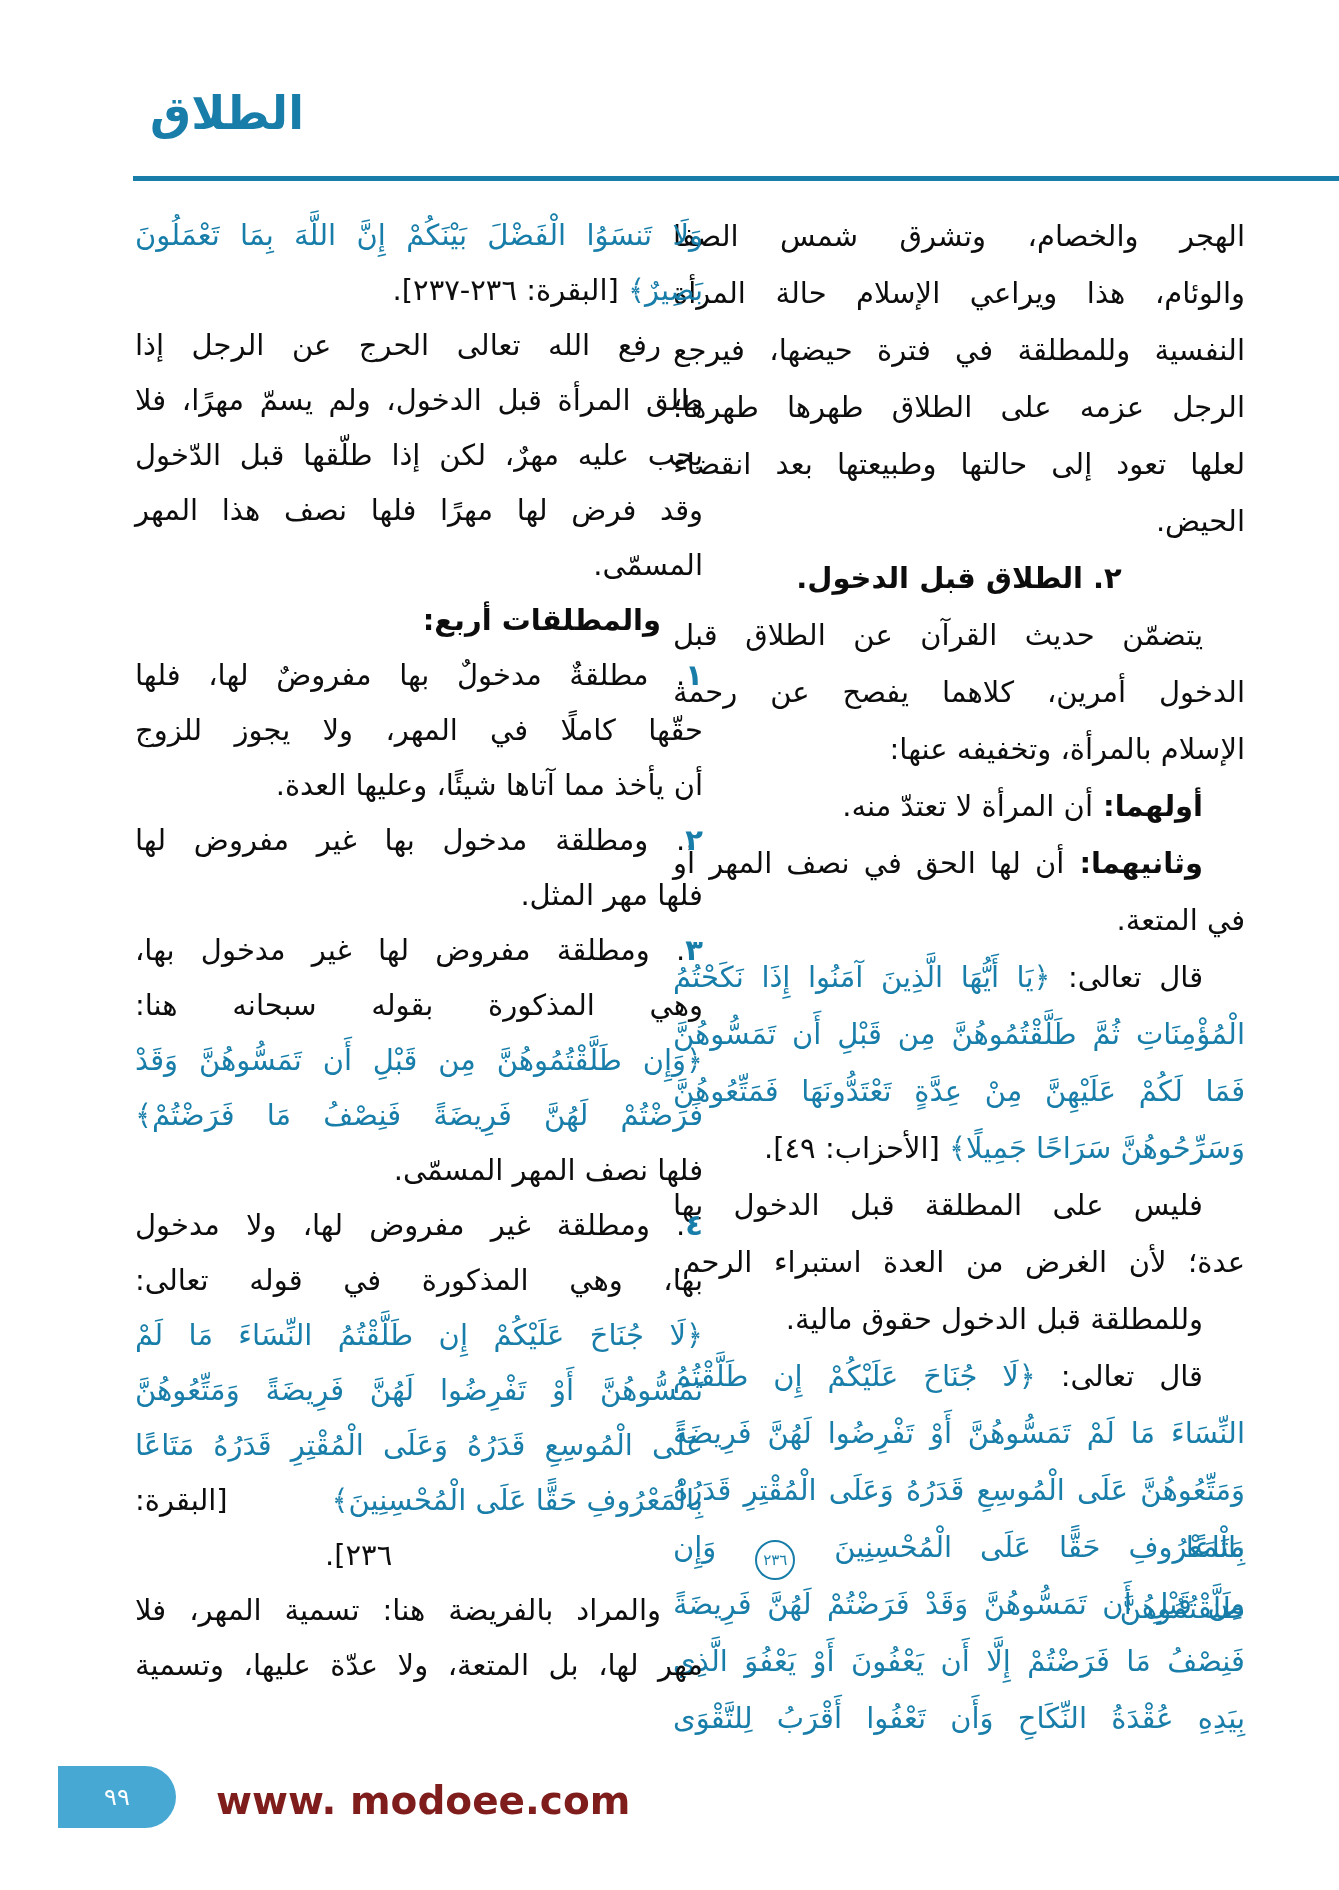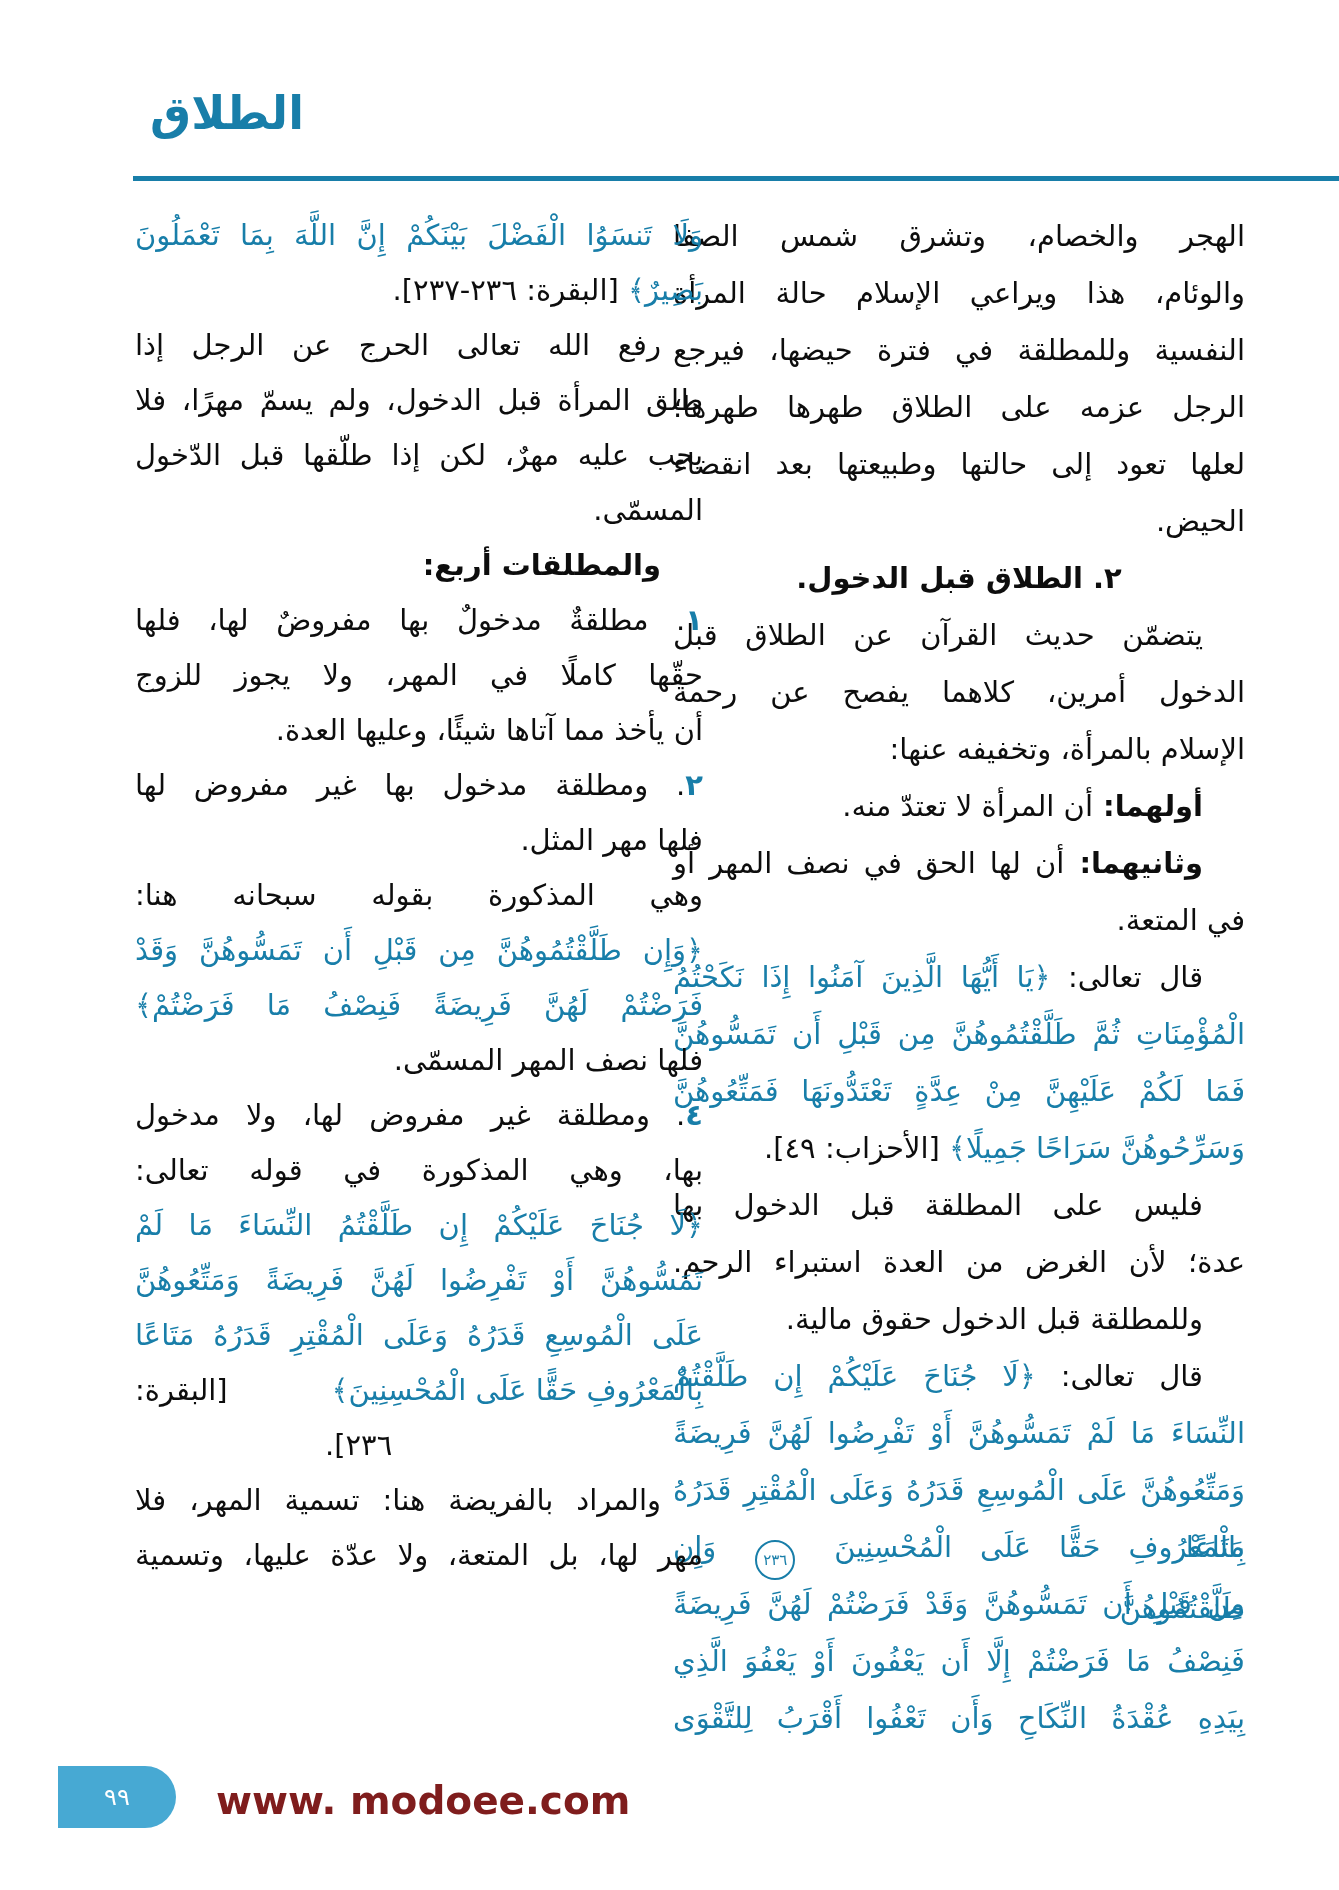--- a/index.html
+++ b/index.html
@@ -67,27 +67,29 @@
       <div class="ln j"><span class="q">مِن قَبْلِ أَن تَمَسُّوهُنَّ وَقَدْ فَرَضْتُمْ لَهُنَّ فَرِيضَةً</span></div>
       <div class="ln j"><span class="q">فَنِصْفُ مَا فَرَضْتُمْ إِلَّا أَن يَعْفُونَ أَوْ يَعْفُوَ الَّذِي</span></div>
       <div class="ln j"><span class="q">بِيَدِهِ عُقْدَةُ النِّكَاحِ وَأَن تَعْفُوا أَقْرَبُ لِلتَّقْوَى</span></div>
     </div>
   <div class="col col-left">
       <div class="ln j"><span class="q">وَلَا تَنسَوُا الْفَضْلَ بَيْنَكُمْ إِنَّ اللَّهَ بِمَا تَعْمَلُونَ</span></div>
       <div class="ln"><span class="q">بَصِيرٌ﴾ </span><span class="">[البقرة: ٢٣٦-٢٣٧].</span></div>
       <div class="ln j in"><span class="">رفع الله تعالى الحرج عن الرجل إذا</span></div>
       <div class="ln j"><span class="">طلق المرأة قبل الدخول، ولم يسمّ مهرًا، فلا</span></div>
       <div class="ln j"><span class="">يجب عليه مهرٌ، لكن إذا طلّقها قبل الدّخول</span></div>
+      <div class="ln j"><span class="">وقد فرض لها مهرًا فلها نصف هذا المهر</span></div>
       <div class="ln"><span class="">المسمّى.</span></div>
       <div class="ln in"><span class="b">والمطلقات أربع:</span></div>
       <div class="ln j"><span class="n">١</span><span class="">. مطلقةٌ مدخولٌ بها مفروضٌ لها، فلها</span></div>
       <div class="ln j"><span class="">حقّها كاملًا في المهر، ولا يجوز للزوج</span></div>
       <div class="ln"><span class="">أن يأخذ مما آتاها شيئًا، وعليها العدة.</span></div>
       <div class="ln j"><span class="n">٢</span><span class="">. ومطلقة مدخول بها غير مفروض لها</span></div>
       <div class="ln"><span class="">فلها مهر المثل.</span></div>
+      <div class="ln j"><span class="n">٣</span><span class="">. ومطلقة مفروض لها غير مدخول بها،</span></div>
       <div class="ln j"><span class="">وهي المذكورة بقوله سبحانه هنا:</span></div>
       <div class="ln j"><span class="q">﴿وَإِن طَلَّقْتُمُوهُنَّ مِن قَبْلِ أَن تَمَسُّوهُنَّ وَقَدْ</span></div>
       <div class="ln j"><span class="q">فَرَضْتُمْ لَهُنَّ فَرِيضَةً فَنِصْفُ مَا فَرَضْتُمْ﴾</span></div>
       <div class="ln"><span class="">فلها نصف المهر المسمّى.</span></div>
       <div class="ln j"><span class="n">٤</span><span class="">. ومطلقة غير مفروض لها، ولا مدخول</span></div>
       <div class="ln j"><span class="">بها، وهي المذكورة في قوله تعالى:</span></div>
       <div class="ln j"><span class="q">﴿لَا جُنَاحَ عَلَيْكُمْ إِن طَلَّقْتُمُ النِّسَاءَ مَا لَمْ</span></div>
       <div class="ln j"><span class="q">تَمَسُّوهُنَّ أَوْ تَفْرِضُوا لَهُنَّ فَرِيضَةً وَمَتِّعُوهُنَّ</span></div>
       <div class="ln j"><span class="q">عَلَى الْمُوسِعِ قَدَرُهُ وَعَلَى الْمُقْتِرِ قَدَرُهُ مَتَاعًا</span></div>
       <div class="ln fx">

